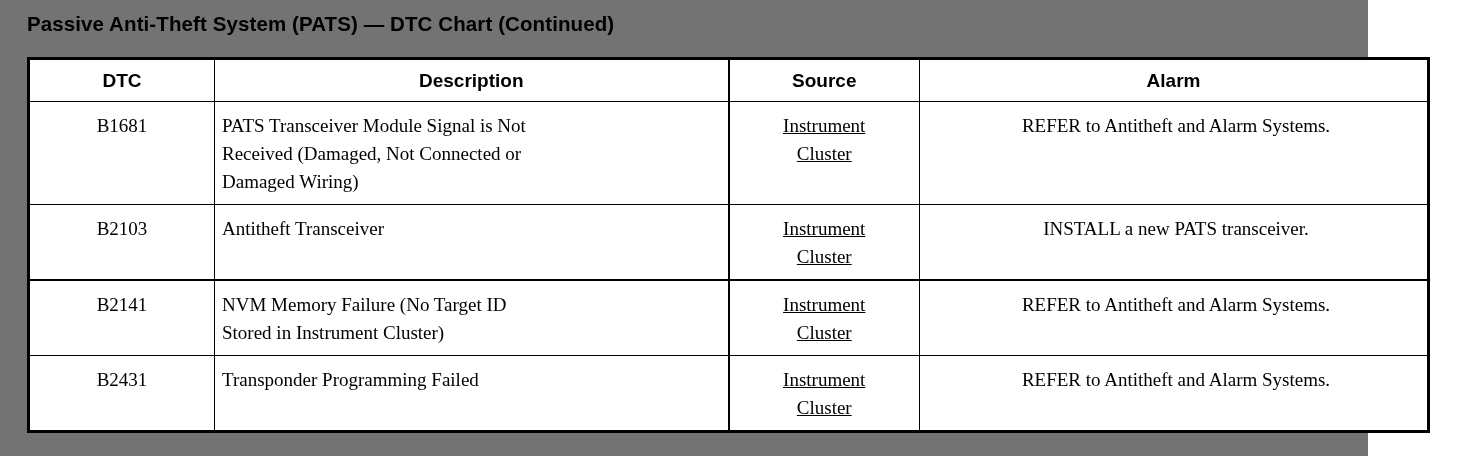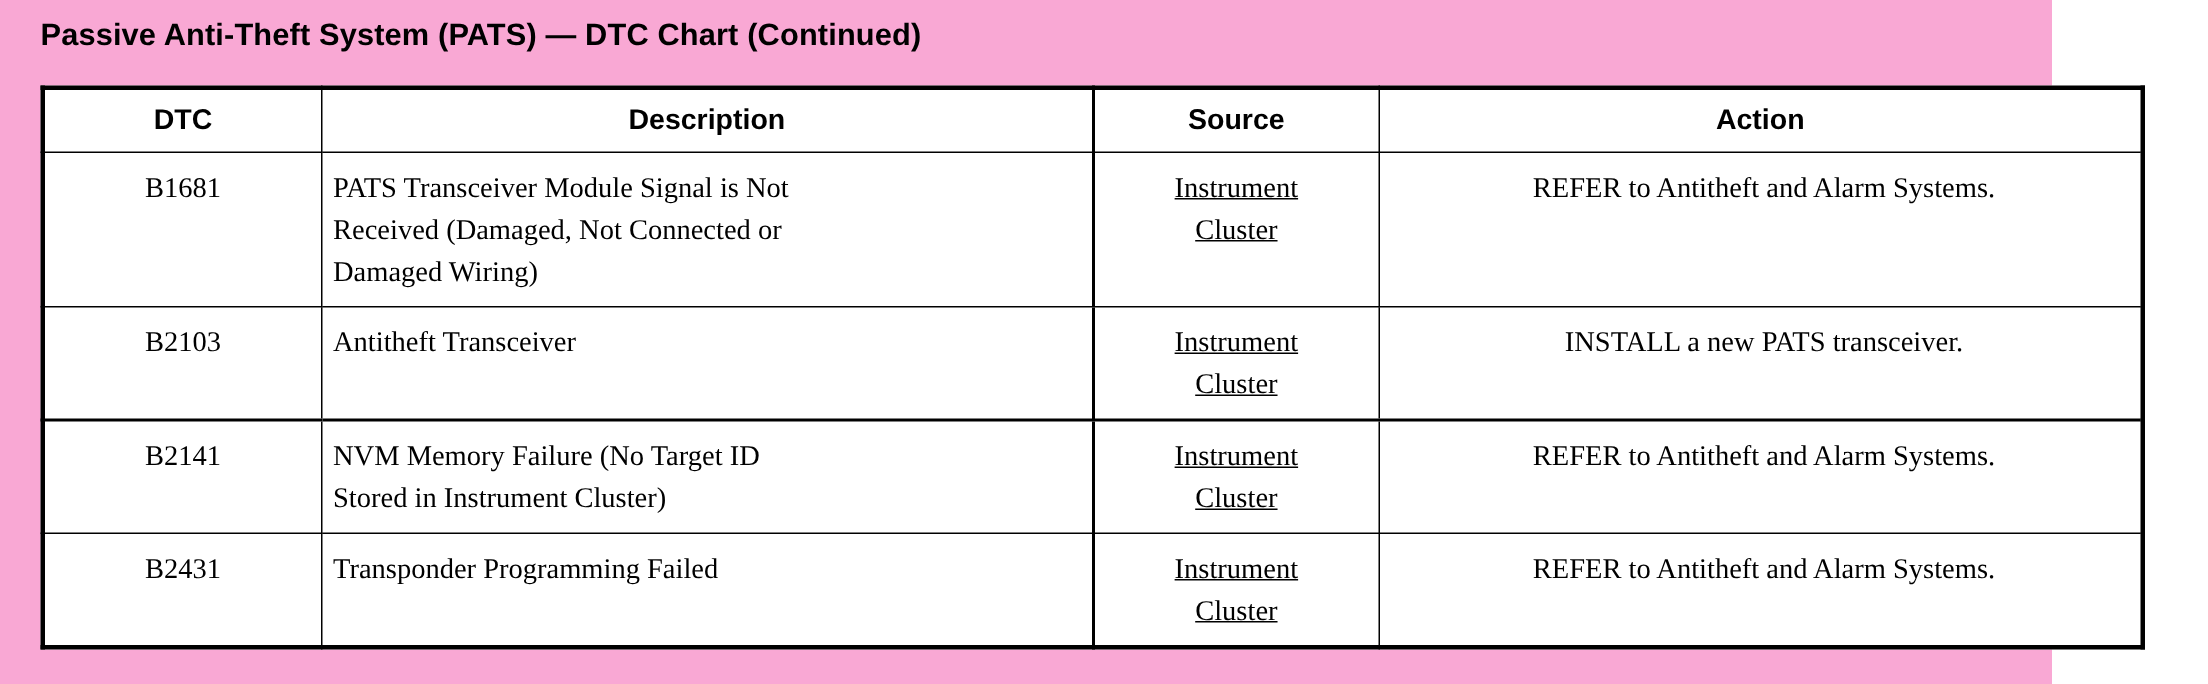--- a/index.html
+++ b/index.html
@@ -12,21 +12,21 @@
     height: 456px;
     overflow: hidden;
     font-family: "Liberation Serif", serif;
     color: #000000;
   }
 
   .page {
     position: relative;
     width: 1368px;
     height: 456px;
-    background: #f9a8d4;
+    background: #737373;
   }
 
   .page-title {
     position: absolute;
     left: 27px;
     top: 12px;
     font-family: "Liberation Sans", sans-serif;
     font-weight: bold;
     font-size: 20.5px;
     letter-spacing: 0.1px;
@@ -126,21 +126,21 @@
       <col class="c-desc">
       <col class="c-source">
       <col class="c-action">
     </colgroup>
 
     <thead>
       <tr>
         <th>DTC</th>
         <th>Description</th>
         <th class="sep-thick">Source</th>
-        <th>Action</th>
+        <th>Alarm</th>
       </tr>
     </thead>
 
     <tbody>
 
       <tr>
         <td class="cell-dtc">B1681</td>
         <td class="cell-desc">
           <span class="desc-line">PATS Transceiver Module Signal is Not</span>
           <span class="desc-line">Received (Damaged, Not Connected or</span>

